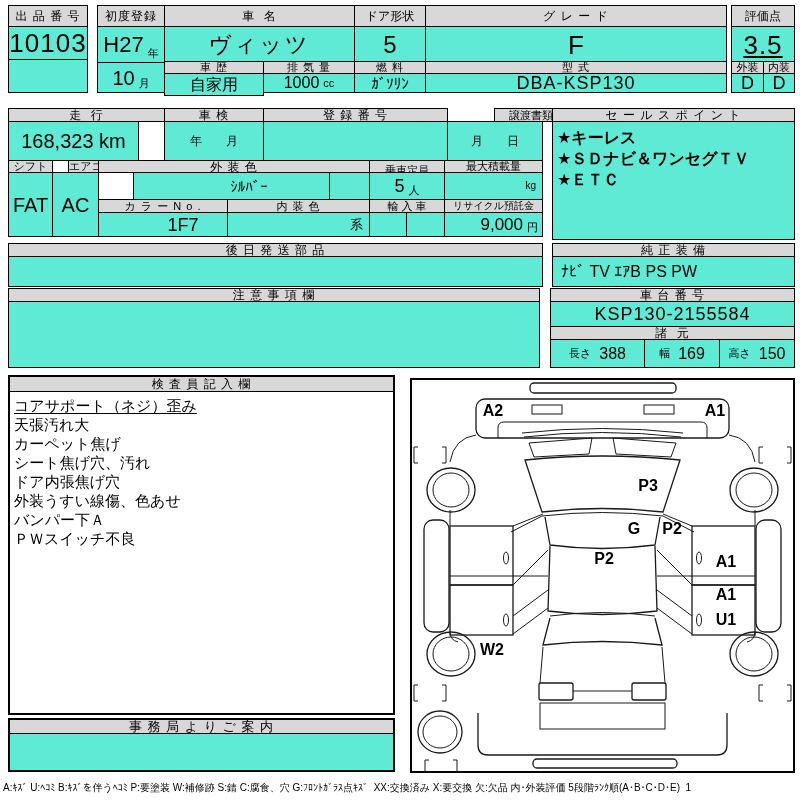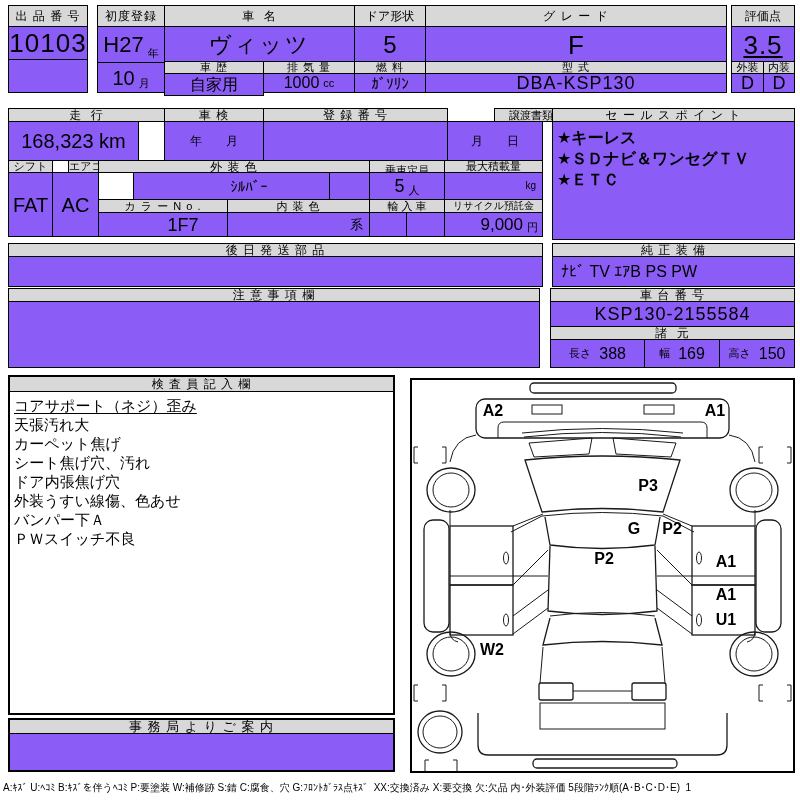--- a/index.html
+++ b/index.html
@@ -7,21 +7,21 @@
     width:800px;height:800px;position:relative;background:#fff;color:#000;
     font-family:"Liberation Sans","DejaVu Sans",sans-serif;
     -webkit-font-smoothing:none;
   }
   .hdr{
     position:absolute;box-sizing:border-box;border:1px solid #000;background:#d8d8d8;
     display:flex;align-items:center;justify-content:center;
     font-size:12px;white-space:pre;letter-spacing:1px;line-height:1;
   }
   .cell{
-    position:absolute;box-sizing:border-box;border:1px solid #000;background:#8b5cf6;
+    position:absolute;box-sizing:border-box;border:1px solid #000;background:#5eead4;
     display:flex;align-items:center;justify-content:center;white-space:pre;line-height:1;
   }
   .box{position:absolute;box-sizing:border-box;border:2px solid #000;background:#fff;}
   .jend{justify-content:flex-end;}
   .jstart{justify-content:flex-start;}
   .fs10{font-size:10px;} .fs11{font-size:11px;} .fs12{font-size:12px;}
   .fs13{font-size:13px;} .fs15{font-size:15px;} .fs16{font-size:16px;}
   .fs17{font-size:17px;} .fs18{font-size:18px;} .fs20{font-size:20px;}
   .fs22{font-size:22px;} .fs24{font-size:24px;} .fs26{font-size:26px;}
   .ls1{letter-spacing:1px;} .ls3{letter-spacing:3px;}

